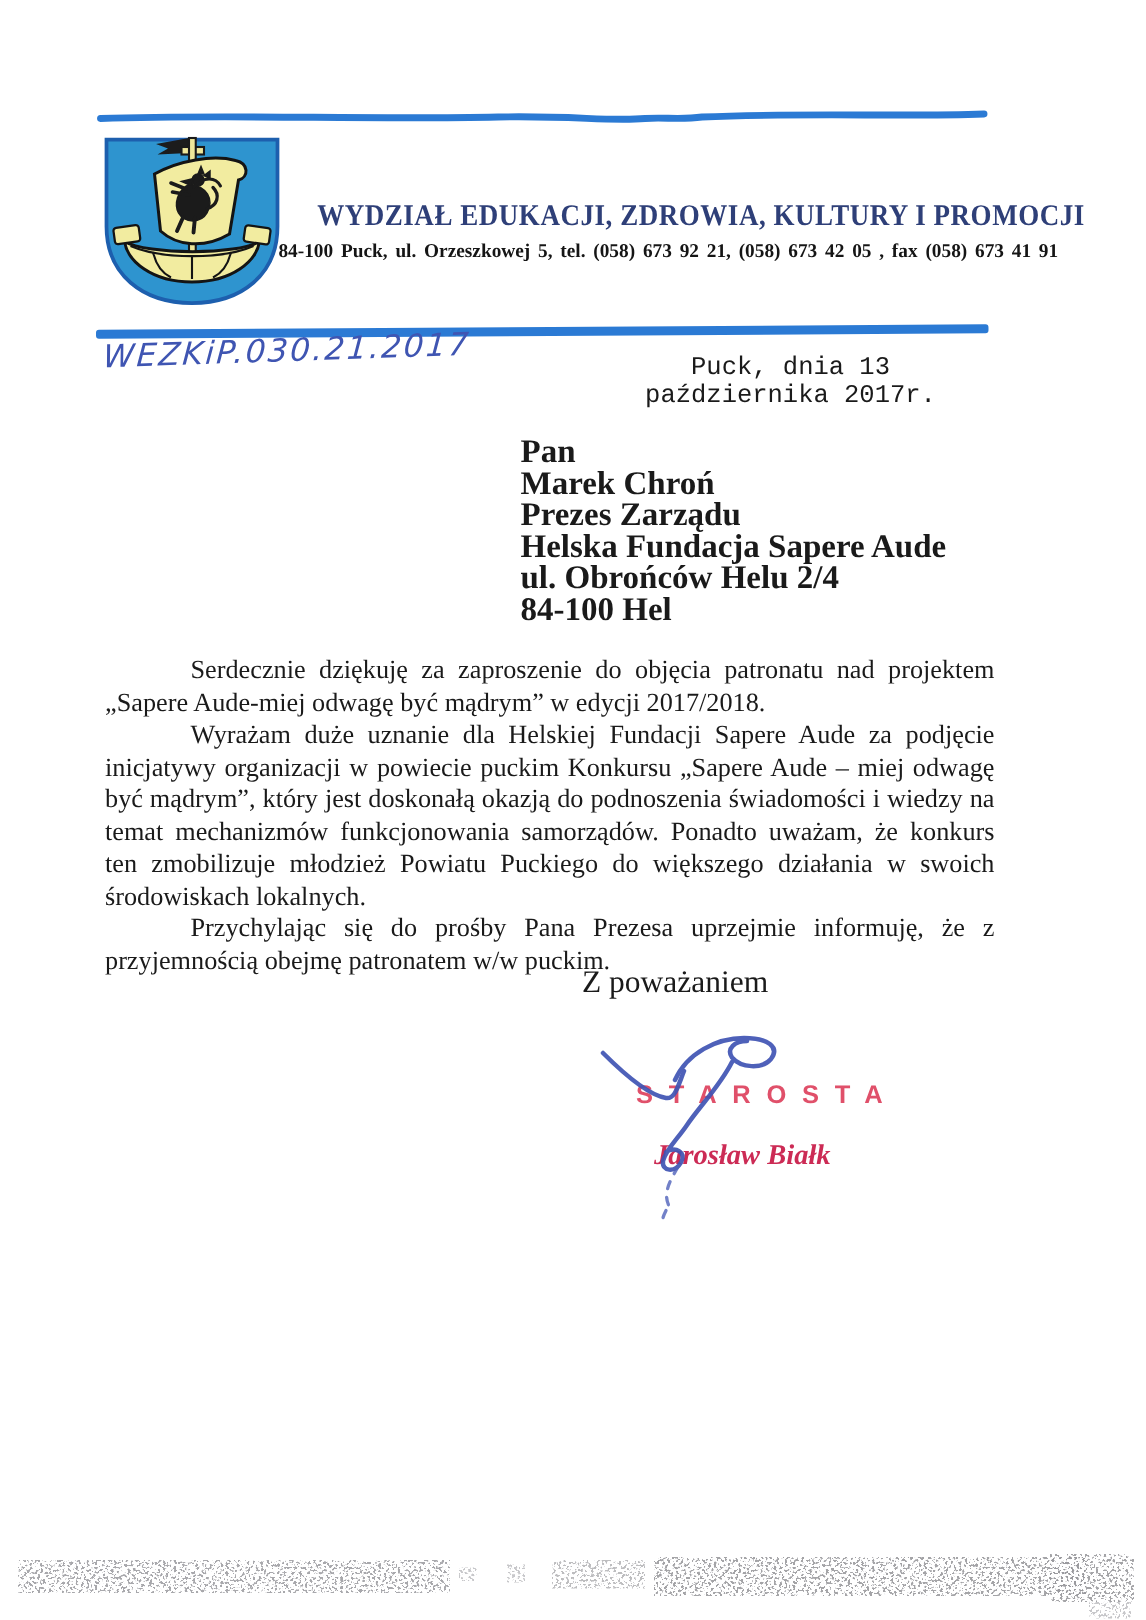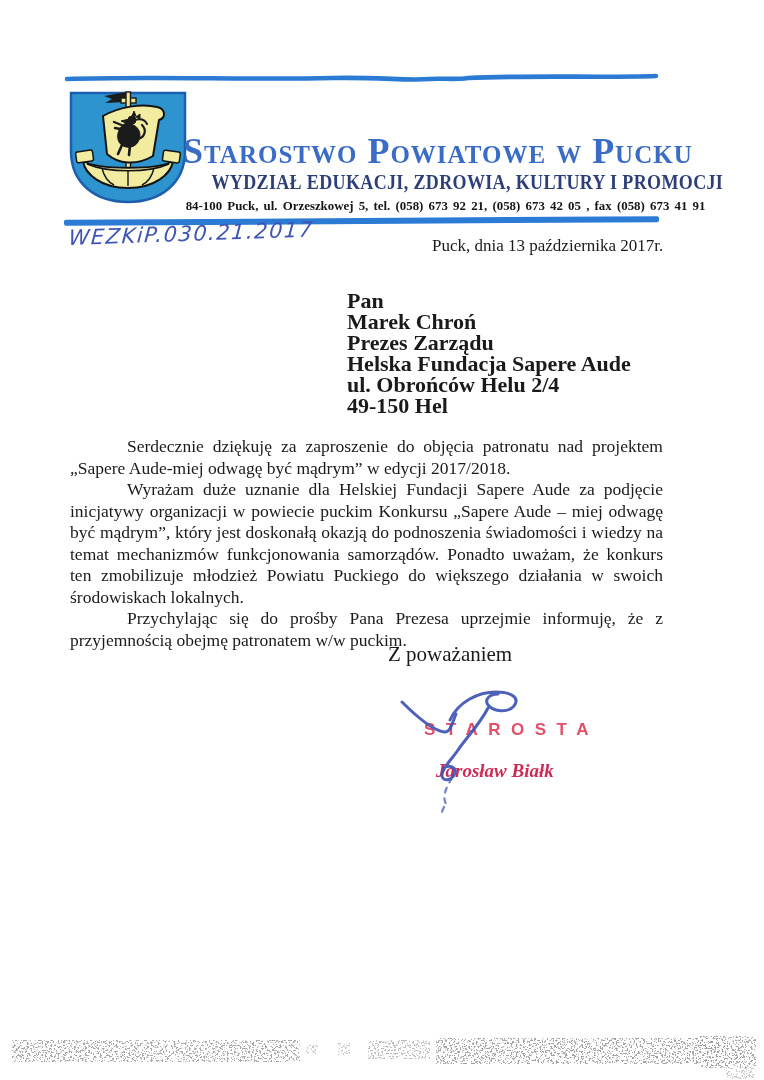--- a/index.html
+++ b/index.html
@@ -33,21 +33,21 @@
     border-radius:2px;transform:rotate(-.35deg);
   }
 
   
   .ref-number{
     left:68px;top:226px;
     font-family:"DejaVu Sans", sans-serif;font-style:italic;
     font-size:21px;color:#3f55b2;letter-spacing:1.5px;
     transform:rotate(-2deg) skewX(-6deg);transform-origin:left bottom;white-space:nowrap;
   }
-  .dateline{left:432px;top:236px;width:246px;text-align:left;font-size:17px;}
+  .dateline{left:404px;top:236px;width:246px;text-align:center;font-size:17px;font-family:Liberation Mono, monospace;}
 
   
   .recipient{left:347px;top:290px;font-size:22px;font-weight:700;line-height:21px;}
 
   
   .body-text{left:70px;top:436px;width:593px;font-size:17.5px;line-height:21.5px;text-align:justify;}
   .body-text p{margin:0;text-indent:57px;}
 
   .valediction{left:388px;top:642px;font-size:21px;}
 
@@ -94,42 +94,41 @@
     </g>
 
     <path d="M17,72 C32,81 93,81 107,72 C105,85 89,99 62,99 C35,99 19,85 17,72 Z" fill="#f2eca0" stroke="#141414" stroke-width="2"></path>
     <path d="M21,75 C42,84 83,84 103,75" fill="none" stroke="#141414" stroke-width="1.4"></path>
     <path d="M36,79 C38,88 42,93 48,96 M62,81 L62,97 M88,79 C86,88 82,93 76,96" fill="none" stroke="#141414" stroke-width="1.4"></path>
     <rect x="10" y="62" width="17" height="11" rx="2" transform="rotate(-8 18 67)" fill="#f2eca0" stroke="#141414" stroke-width="1.5"></rect>
     <rect x="97" y="62" width="17" height="11" rx="2" transform="rotate(8 105 67)" fill="#f2eca0" stroke="#141414" stroke-width="1.5"></rect>
   </svg>
 
   <div class="abs hdr-text">
-    <div class="office-title">Starostwo Powiatowe w Pucku</div>
     <div class="dept-line">
       <span>WYDZIAŁ EDUKACJI, ZDROWIA, KULTURY I PROMOCJI</span>
     </div>
     <div class="addr-line">
       <span>84-100 Puck,  ul. Orzeszkowej 5,   tel. (058) 673 92 21,   (058) 673 42 05 , fax (058) 673 41 91</span>
     </div>
   </div>
 
   <div class="abs hdr-rule-bottom"></div>
 
   <div class="abs ref-number">WEZKiP.030.21.2017</div>
 
   <div class="abs dateline">Puck, dnia 13 października 2017r.</div>
 
   <div class="abs recipient">
     <div>Pan</div>
     <div>Marek Chroń</div>
     <div>Prezes Zarządu</div>
     <div>Helska Fundacja Sapere Aude</div>
     <div>ul. Obrońców Helu 2/4</div>
-    <div>49-150 Hel</div>
+    <div>84-100 Hel</div>
   </div>
 
   <div class="abs body-text">
     <p>Serdecznie dziękuję za zaproszenie do objęcia patronatu nad projektem „Sapere Aude-miej odwagę być mądrym” w edycji 2017/2018.</p>
     <p>Wyrażam duże uznanie dla Helskiej Fundacji Sapere Aude za podjęcie inicjatywy organizacji w powiecie puckim Konkursu „Sapere Aude – miej odwagę być mądrym”, który jest doskonałą okazją do podnoszenia świadomości i wiedzy na temat mechanizmów funkcjonowania samorządów. Ponadto uważam, że konkurs ten zmobilizuje młodzież Powiatu Puckiego do większego działania w swoich środowiskach lokalnych.</p>
     <p>Przychylając się do prośby Pana Prezesa uprzejmie informuję, że z przyjemnością obejmę patronatem w/w  puckim.</p>
   </div>
 
   <div class="abs valediction">Z poważaniem</div>
 

